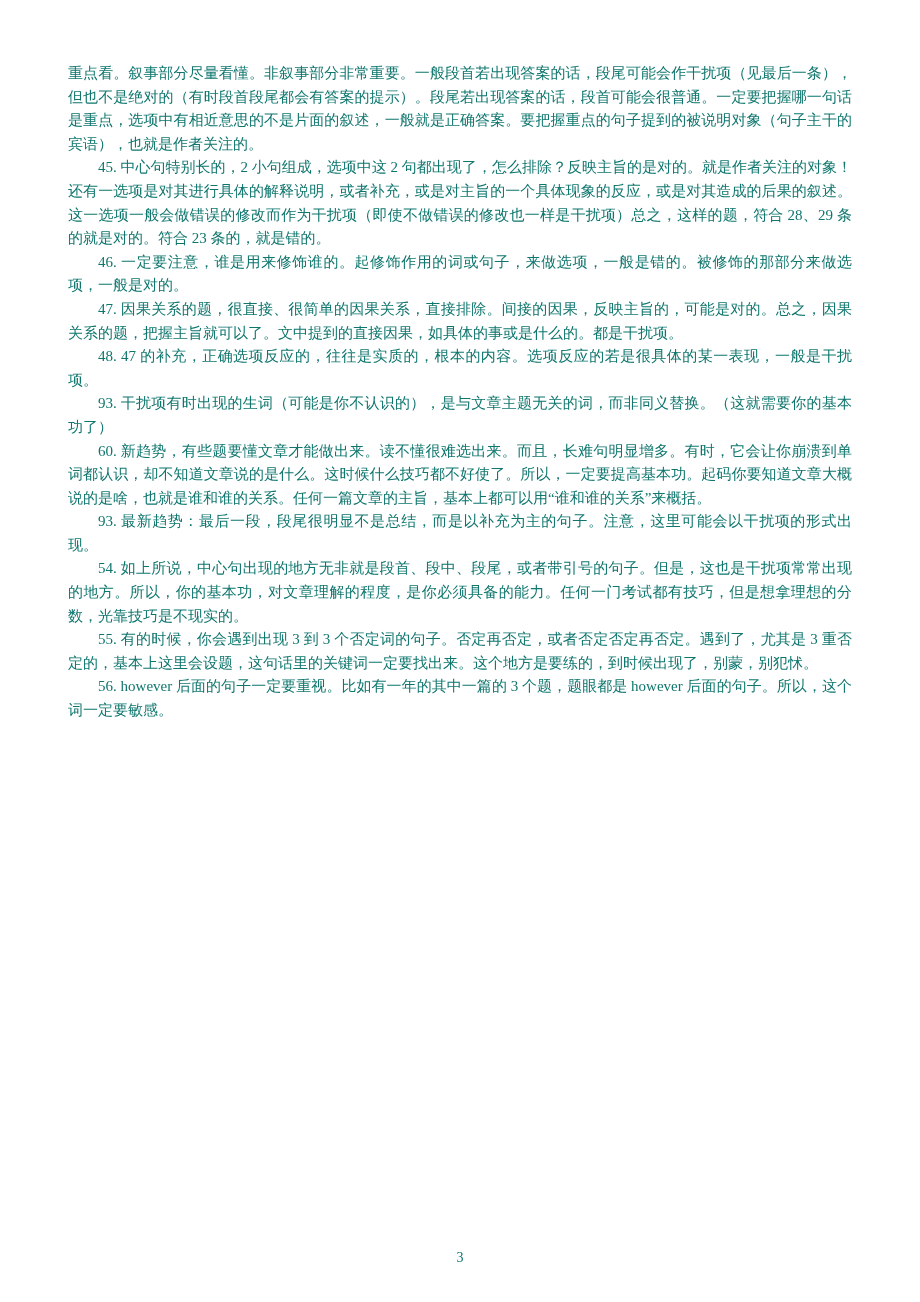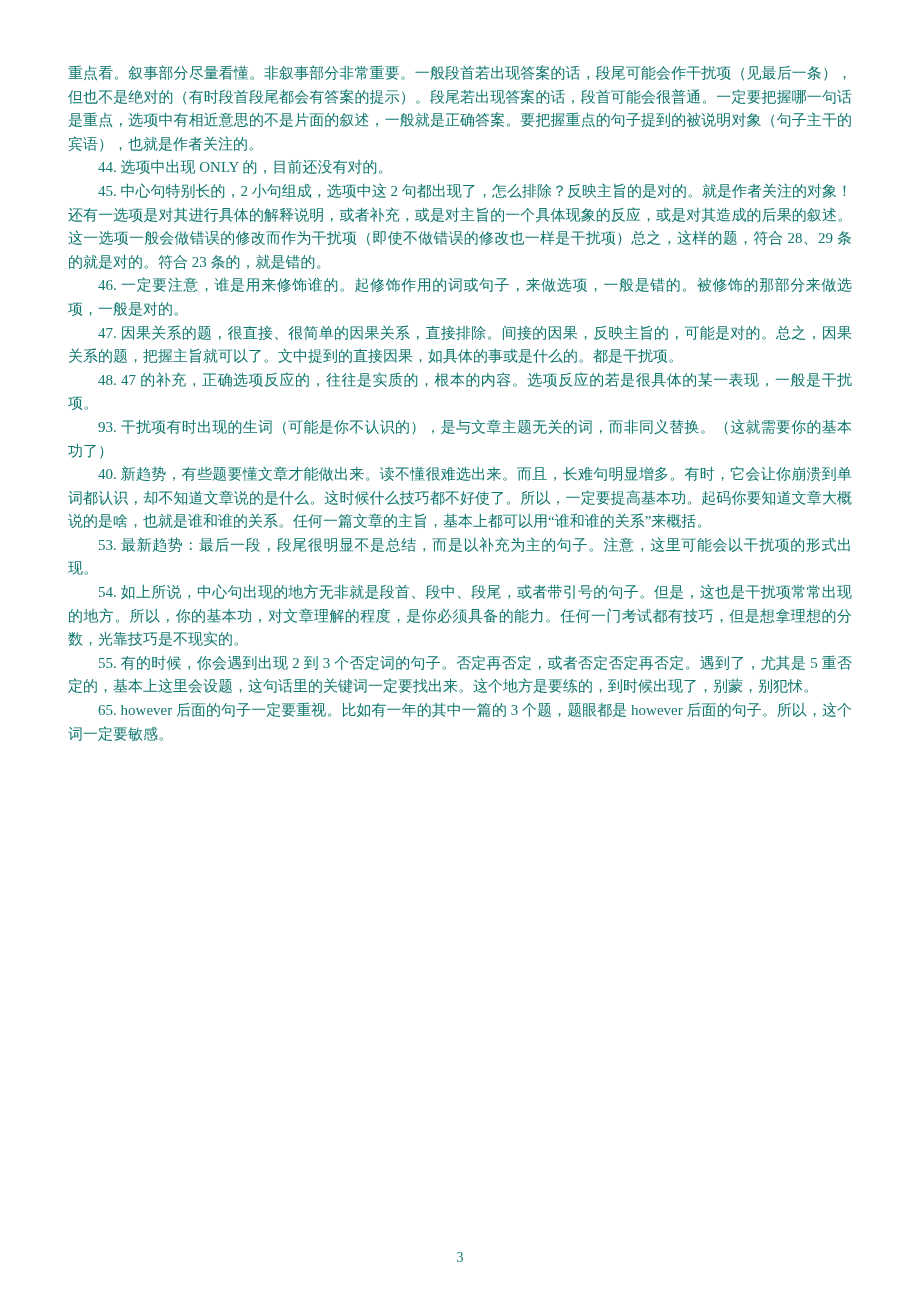--- a/index.html
+++ b/index.html
@@ -39,25 +39,24 @@
     text-align: center;
     text-indent: 0;
     font-size: 14px;
   }
 </style>
 </head>
 <body>
 
 <div class="page">
   <p class="continuation">重点看。叙事部分尽量看懂。非叙事部分非常重要。一般段首若出现答案的话，段尾可能会作干扰项（见最后一条），但也不是绝对的（有时段首段尾都会有答案的提示）。段尾若出现答案的话，段首可能会很普通。一定要把握哪一句话是重点，选项中有相近意思的不是片面的叙述，一般就是正确答案。要把握重点的句子提到的被说明对象（句子主干的宾语），也就是作者关注的。</p>
-  <p>44. 选项中出现 ONLY 的，目前还没有对的。</p>
   <p>45. 中心句特别长的，2 小句组成，选项中这 2 句都出现了，怎么排除？反映主旨的是对的。就是作者关注的对象！还有一选项是对其进行具体的解释说明，或者补充，或是对主旨的一个具体现象的反应，或是对其造成的后果的叙述。这一选项一般会做错误的修改而作为干扰项（即使不做错误的修改也一样是干扰项）总之，这样的题，符合 28、29 条的就是对的。符合 23 条的，就是错的。</p>
   <p>46. 一定要注意，谁是用来修饰谁的。起修饰作用的词或句子，来做选项，一般是错的。被修饰的那部分来做选项，一般是对的。</p>
   <p>47. 因果关系的题，很直接、很简单的因果关系，直接排除。间接的因果，反映主旨的，可能是对的。总之，因果关系的题，把握主旨就可以了。文中提到的直接因果，如具体的事或是什么的。都是干扰项。</p>
   <p>48. 47 的补充，正确选项反应的，往往是实质的，根本的内容。选项反应的若是很具体的某一表现，一般是干扰项。</p>
   <p>93. 干扰项有时出现的生词（可能是你不认识的），是与文章主题无关的词，而非同义替换。（这就需要你的基本功了）</p>
-  <p>40. 新趋势，有些题要懂文章才能做出来。读不懂很难选出来。而且，长难句明显增多。有时，它会让你崩溃到单词都认识，却不知道文章说的是什么。这时候什么技巧都不好使了。所以，一定要提高基本功。起码你要知道文章大概说的是啥，也就是谁和谁的关系。任何一篇文章的主旨，基本上都可以用“谁和谁的关系”来概括。</p>
-  <p>53. 最新趋势：最后一段，段尾很明显不是总结，而是以补充为主的句子。注意，这里可能会以干扰项的形式出现。</p>
+  <p>60. 新趋势，有些题要懂文章才能做出来。读不懂很难选出来。而且，长难句明显增多。有时，它会让你崩溃到单词都认识，却不知道文章说的是什么。这时候什么技巧都不好使了。所以，一定要提高基本功。起码你要知道文章大概说的是啥，也就是谁和谁的关系。任何一篇文章的主旨，基本上都可以用“谁和谁的关系”来概括。</p>
+  <p>93. 最新趋势：最后一段，段尾很明显不是总结，而是以补充为主的句子。注意，这里可能会以干扰项的形式出现。</p>
   <p>54. 如上所说，中心句出现的地方无非就是段首、段中、段尾，或者带引号的句子。但是，这也是干扰项常常出现的地方。所以，你的基本功，对文章理解的程度，是你必须具备的能力。任何一门考试都有技巧，但是想拿理想的分数，光靠技巧是不现实的。</p>
-  <p>55. 有的时候，你会遇到出现 2 到 3 个否定词的句子。否定再否定，或者否定否定再否定。遇到了，尤其是 5 重否定的，基本上这里会设题，这句话里的关键词一定要找出来。这个地方是要练的，到时候出现了，别蒙，别犯怵。</p>
-  <p>65. however 后面的句子一定要重视。比如有一年的其中一篇的 3 个题，题眼都是 however 后面的句子。所以，这个词一定要敏感。</p>
+  <p>55. 有的时候，你会遇到出现 3 到 3 个否定词的句子。否定再否定，或者否定否定再否定。遇到了，尤其是 3 重否定的，基本上这里会设题，这句话里的关键词一定要找出来。这个地方是要练的，到时候出现了，别蒙，别犯怵。</p>
+  <p>56. however 后面的句子一定要重视。比如有一年的其中一篇的 3 个题，题眼都是 however 后面的句子。所以，这个词一定要敏感。</p>
   <div class="page-number">3</div>
 </div>
 
 </body></html>

